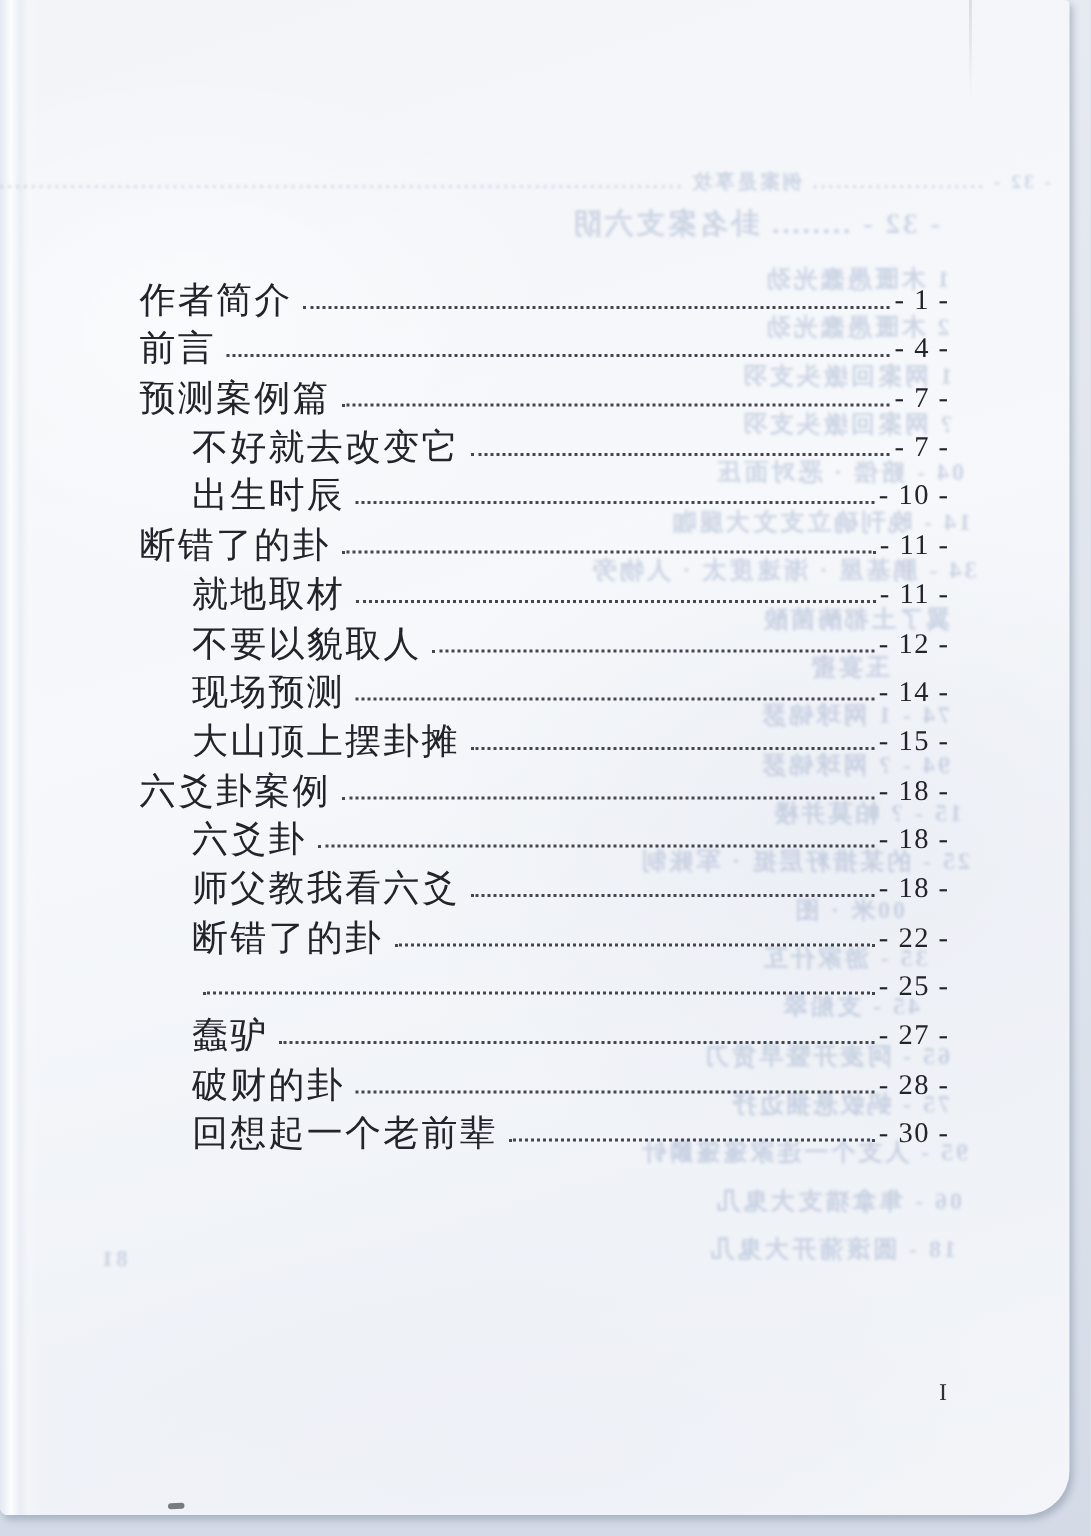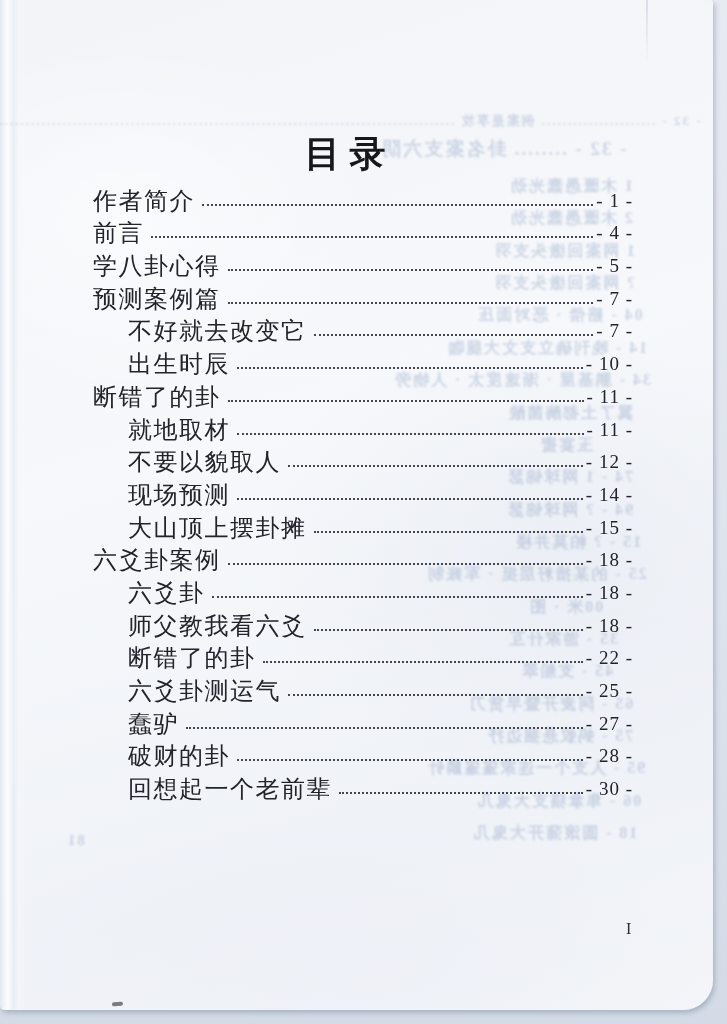--- a/index.html
+++ b/index.html
@@ -91,37 +91,31 @@
         <div class="bleed-line" style="top: 629px; right: 95px; font-size: 16px;">35 - 游家什互</div>
         <div class="bleed-line" style="top: 661px; right: 100px; font-size: 16px;">45 - 支船翠</div>
         <div class="bleed-line" style="top: 694px; right: 80px; font-size: 16px;">65 - 阿麦开暨早赁刀</div>
         <div class="bleed-line" style="top: 726px; right: 80px; font-size: 16px;">75 - 蚂蚁悬捆边抒</div>
         <div class="bleed-line" style="top: 758px; right: 68px; font-size: 16px;">95 - 人支个一连家篷篷麟针</div>
         <div class="bleed-line" style="top: 791px; right: 72px; font-size: 16px;">06 - 隼拿猫支大鬼几</div>
         <div class="bleed-line" style="top: 823px; right: 76px; font-size: 16px;">18 - 圆滚蒲开大鬼几</div>
         <div class="bleed-line" style="top: 832px; right: 628px; font-size: 15px;">81</div>
       </div>
 
-    <div class="title">目录</div>
 
     <div class="toc" id="toc">
         <div class="row">
           <span class="label">作者简介</span>
           <span class="leader"></span>
           <span class="pageno">- 1 -</span>
         </div>
         <div class="row">
           <span class="label">前言</span>
           <span class="leader"></span>
           <span class="pageno">- 4 -</span>
-        </div>
-        <div class="row">
-          <span class="label">学八卦心得</span>
-          <span class="leader"></span>
-          <span class="pageno">- 5 -</span>
         </div>
         <div class="row">
           <span class="label">预测案例篇</span>
           <span class="leader"></span>
           <span class="pageno">- 7 -</span>
         </div>
         <div class="row indent">
           <span class="label">不好就去改变它</span>
           <span class="leader"></span>
           <span class="pageno">- 7 -</span>
@@ -170,21 +164,20 @@
           <span class="label">师父教我看六爻</span>
           <span class="leader"></span>
           <span class="pageno">- 18 -</span>
         </div>
         <div class="row indent">
           <span class="label">断错了的卦</span>
           <span class="leader"></span>
           <span class="pageno">- 22 -</span>
         </div>
         <div class="row indent">
-          <span class="label">六爻卦测运气</span>
           <span class="leader"></span>
           <span class="pageno">- 25 -</span>
         </div>
         <div class="row indent">
           <span class="label">蠢驴</span>
           <span class="leader"></span>
           <span class="pageno">- 27 -</span>
         </div>
         <div class="row indent">
           <span class="label">破财的卦</span>

